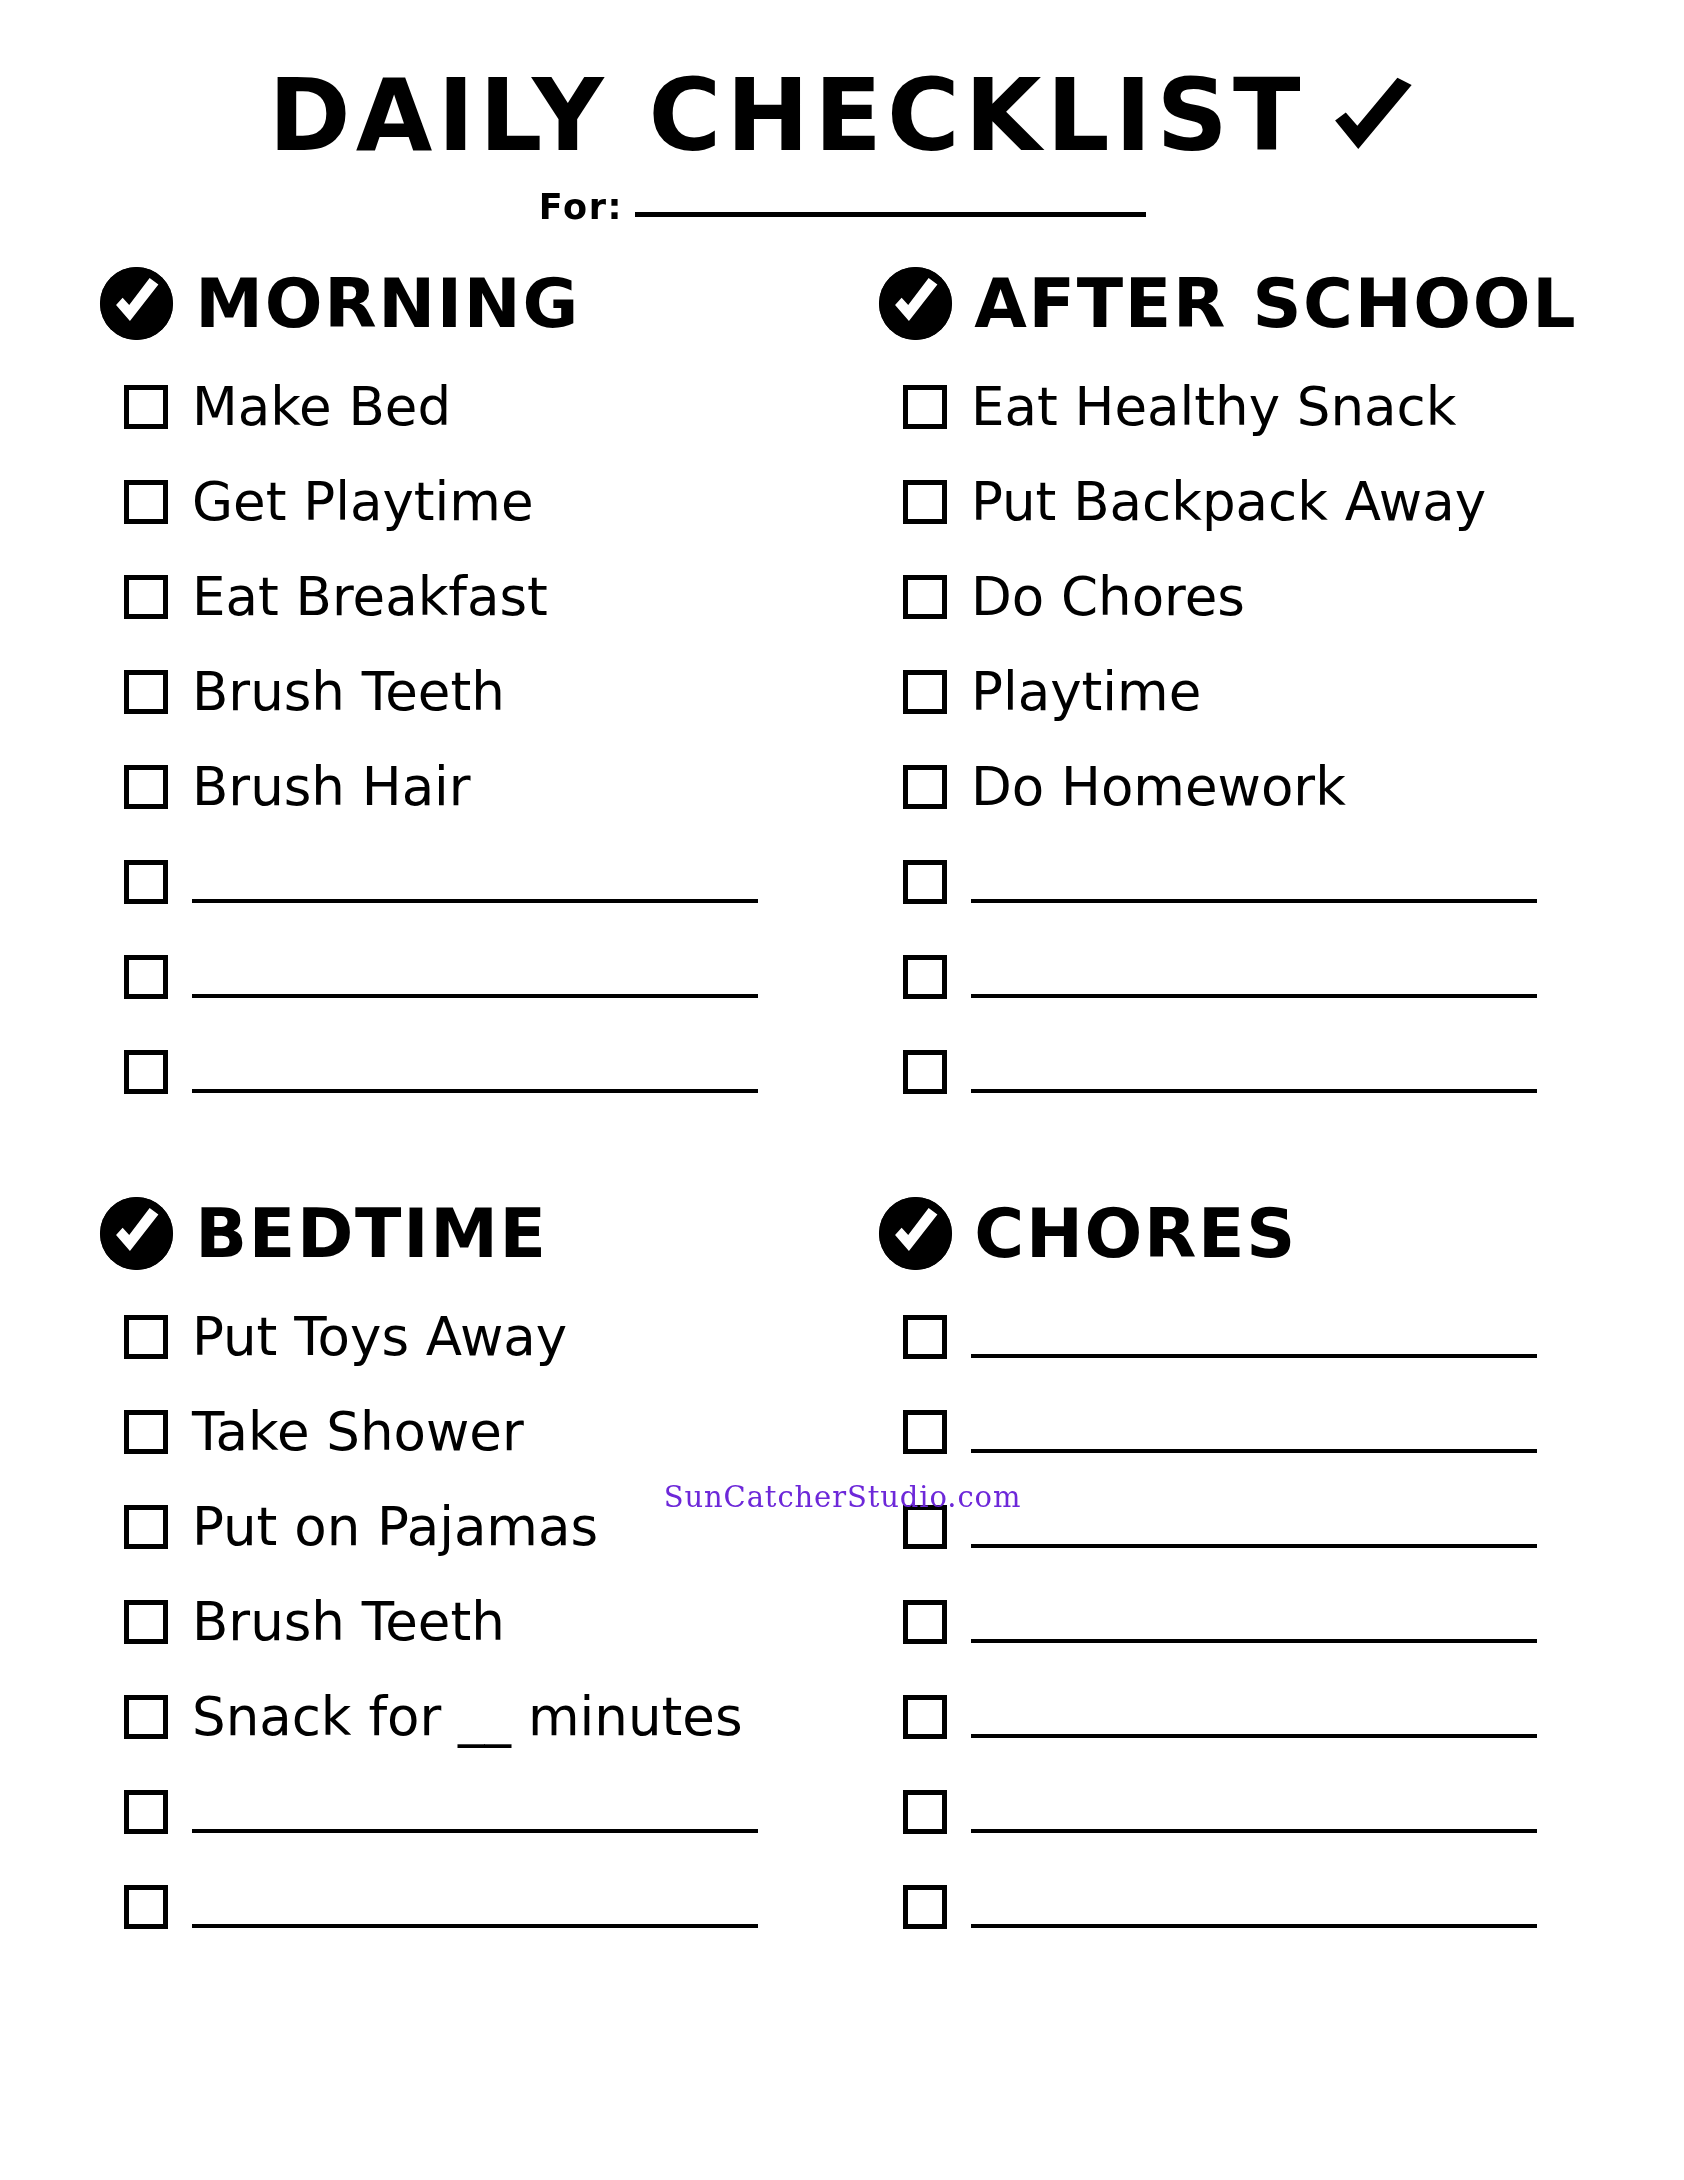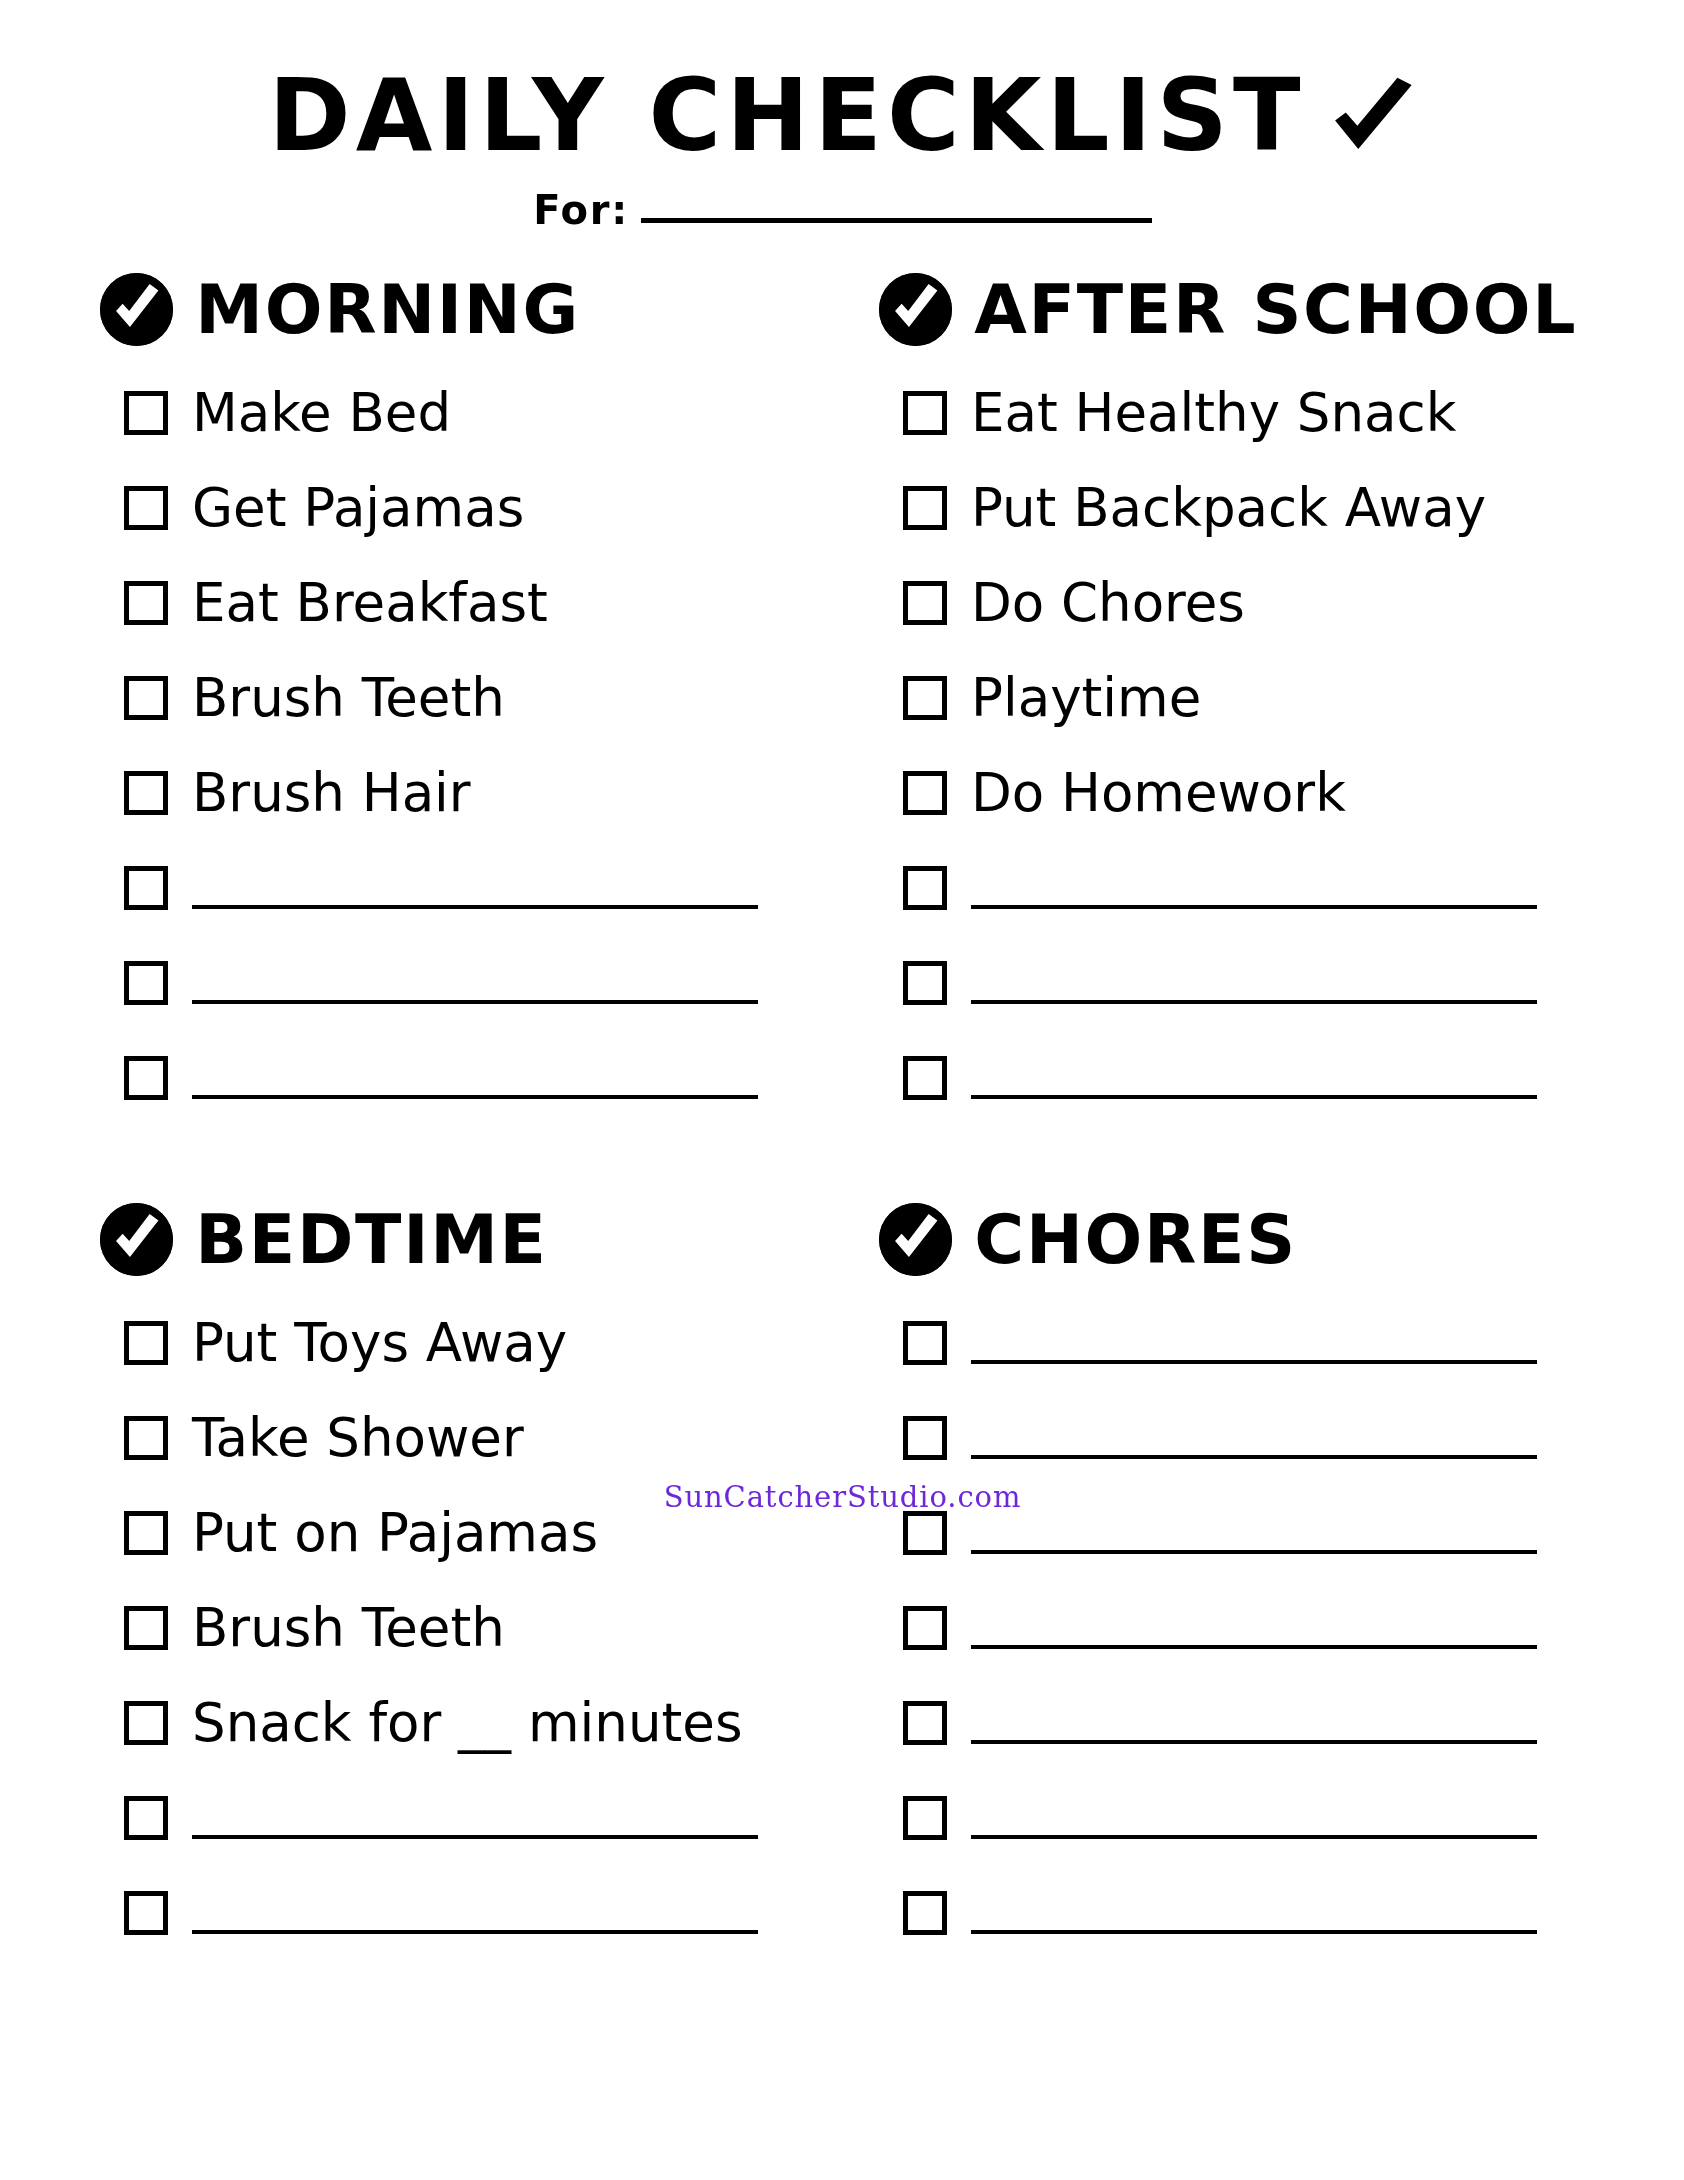--- a/index.html
+++ b/index.html
@@ -51,21 +51,21 @@
   .title-check svg { display: block; }
 
   .for-row {
     display: flex;
     align-items: flex-end;
     justify-content: center;
     gap: 12px;
     margin-top: 22px;
   }
   .for-label {
-    font-size: 40px;
+    font-size: 35px;
     font-weight: 700;
     letter-spacing: 1.7px;
   }
   .for-line {
     width: 511px;
     border-bottom: 5.1px solid #000;
     height: 8.5px;
     margin-bottom: 10.2px;
   }
 
@@ -181,21 +181,21 @@
         </span>
         <span class="section-title">MORNING</span>
       </div>
       <div class="items">
         <div class="item">
           <span class="box"></span>
           <span class="item-label">Make Bed</span>
         </div>
         <div class="item">
           <span class="box"></span>
-          <span class="item-label">Get Pajamas</span>
+          <span class="item-label">Get Playtime</span>
         </div>
         <div class="item">
           <span class="box"></span>
           <span class="item-label">Eat Breakfast</span>
         </div>
         <div class="item">
           <span class="box"></span>
           <span class="item-label">Brush Teeth</span>
         </div>
         <div class="item">

